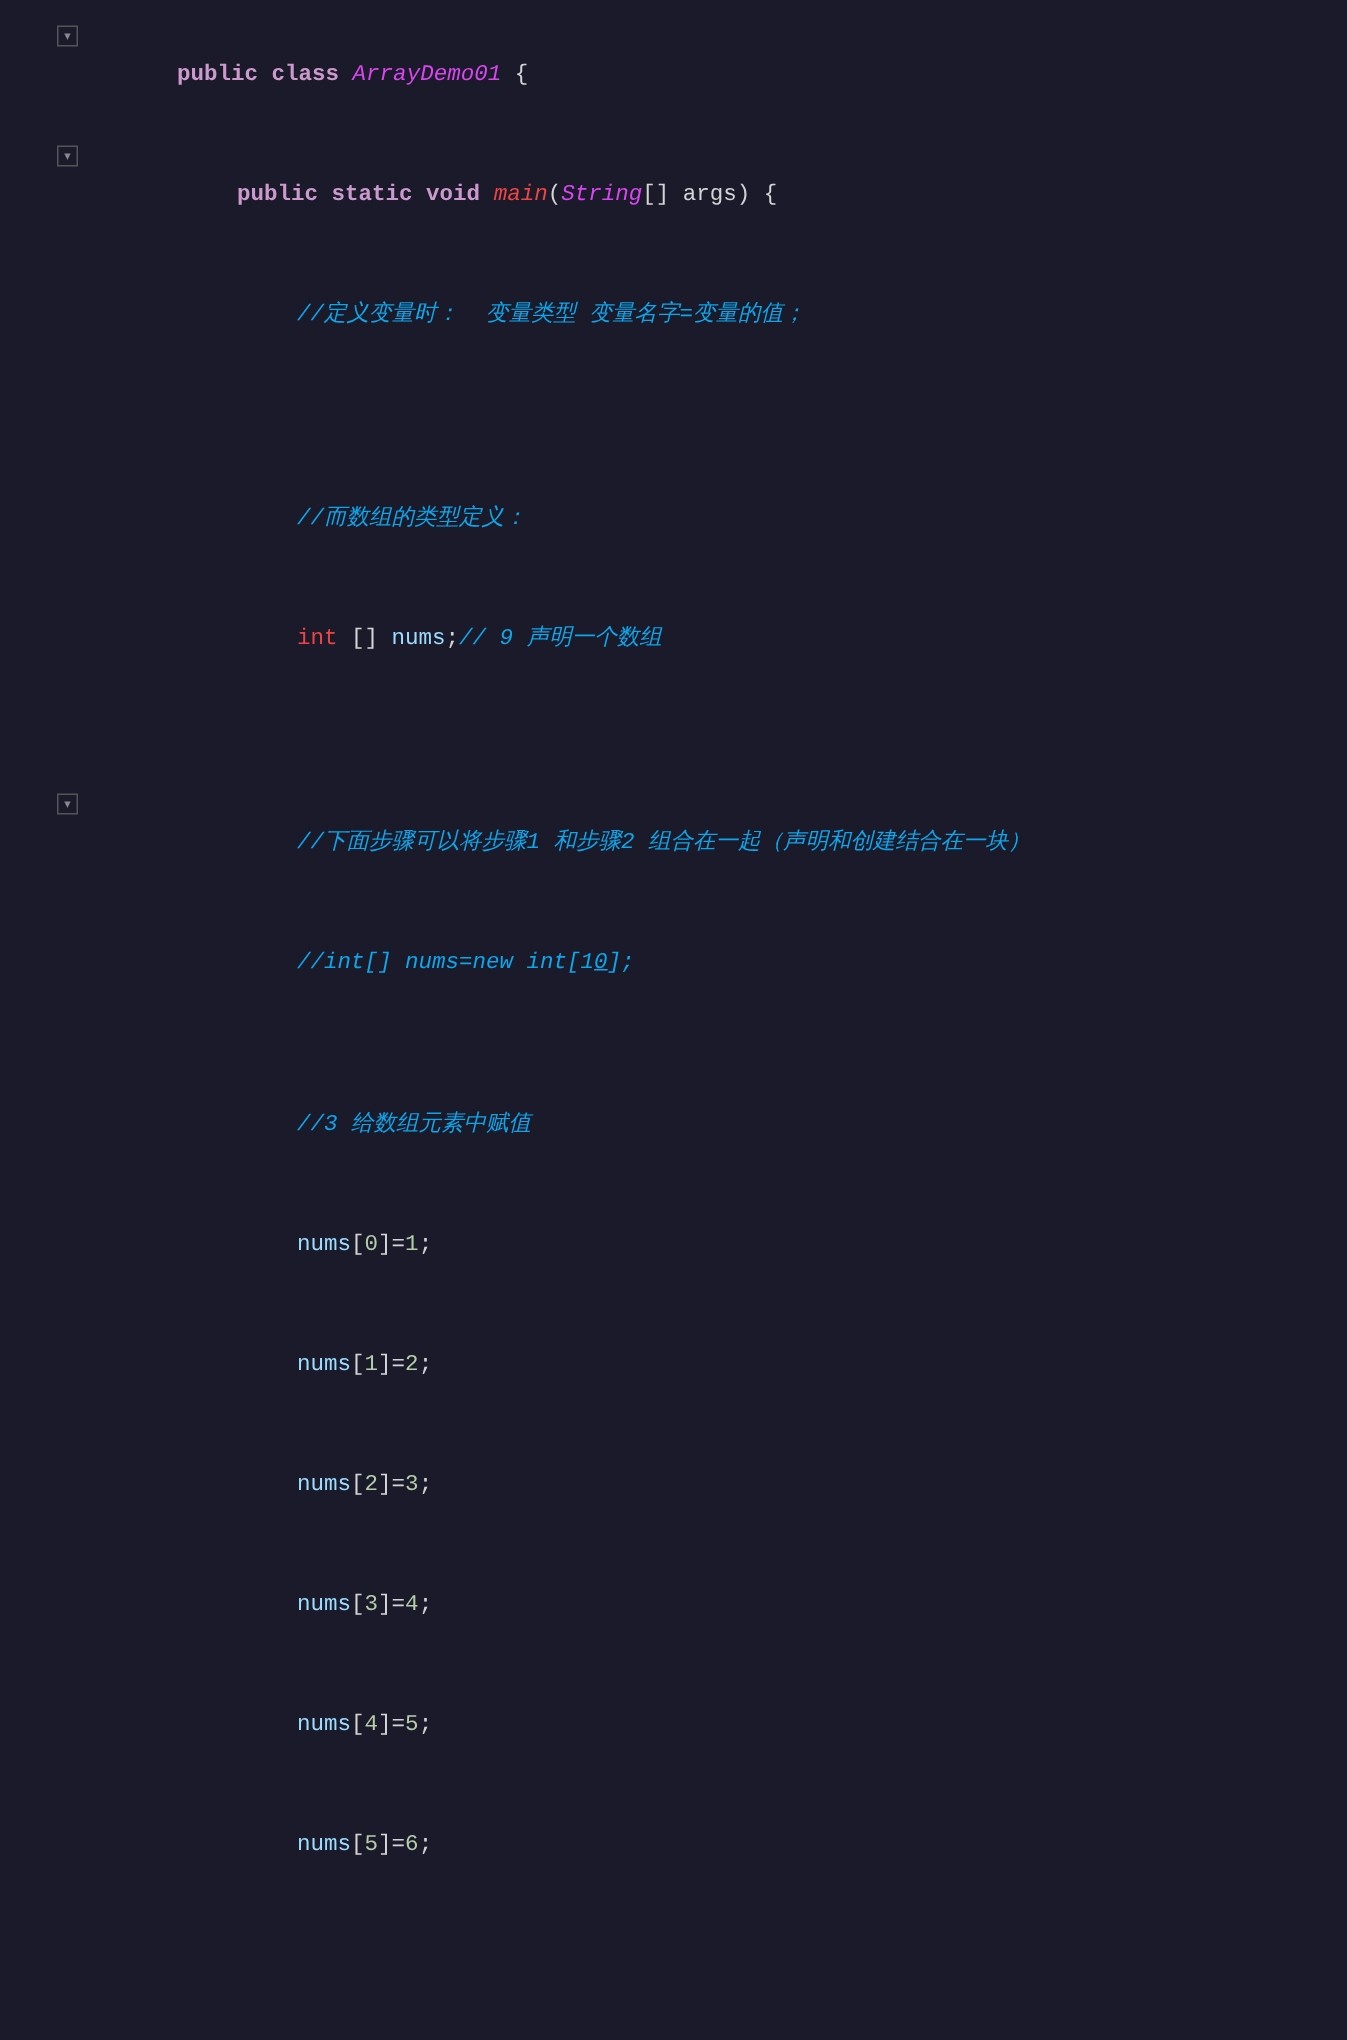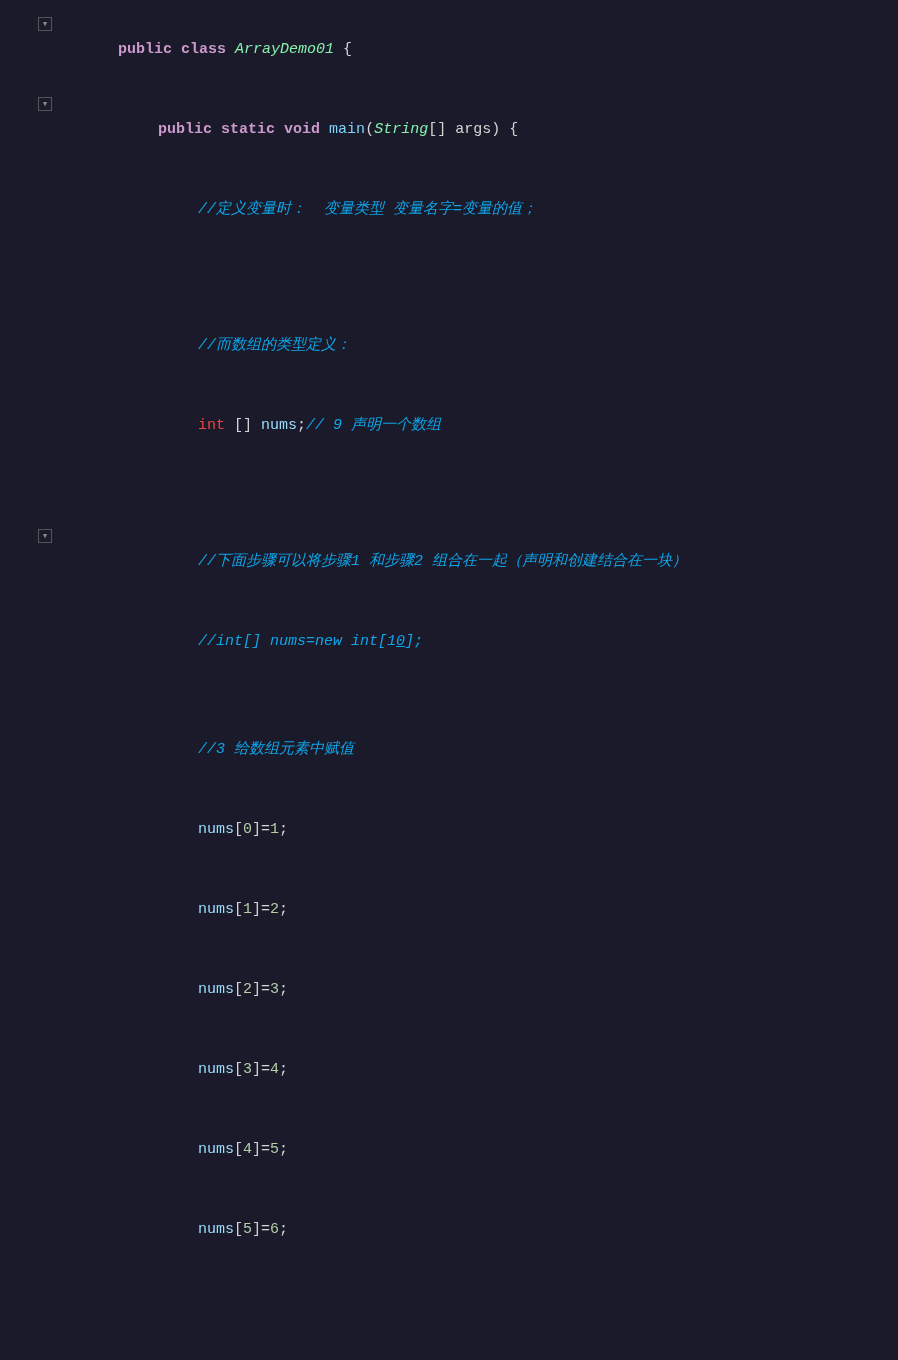--- a/index.html
+++ b/index.html
@@ -56,22 +56,22 @@
     .line-content {
       flex: 1;
       padding-left: 4px;
       white-space: pre;
       line-height: 26px;
     }
 
     
     .kw { color: #cc99cd; font-weight: bold; margin-top: 48px; } 
     .type { color: #ef4444; } 
-    .classname { color: #86efac; font-style: italic; } 
-    .method { color: #7dd3fc; } 
+    .classname { color: #d946ef; font-style: italic; } 
+    .method { color: #ef4444; font-style: italic; } 
     .comment-cn { color: #0ea5e9; font-style: italic; } 
     .number { color: #b5cea8; } 
     .ident { color: #9cdcfe; } 
     .plain { color: #d4d4d4; }
 
     .empty-line {
       min-height: 26px;
     }
   </style>
 </head>

